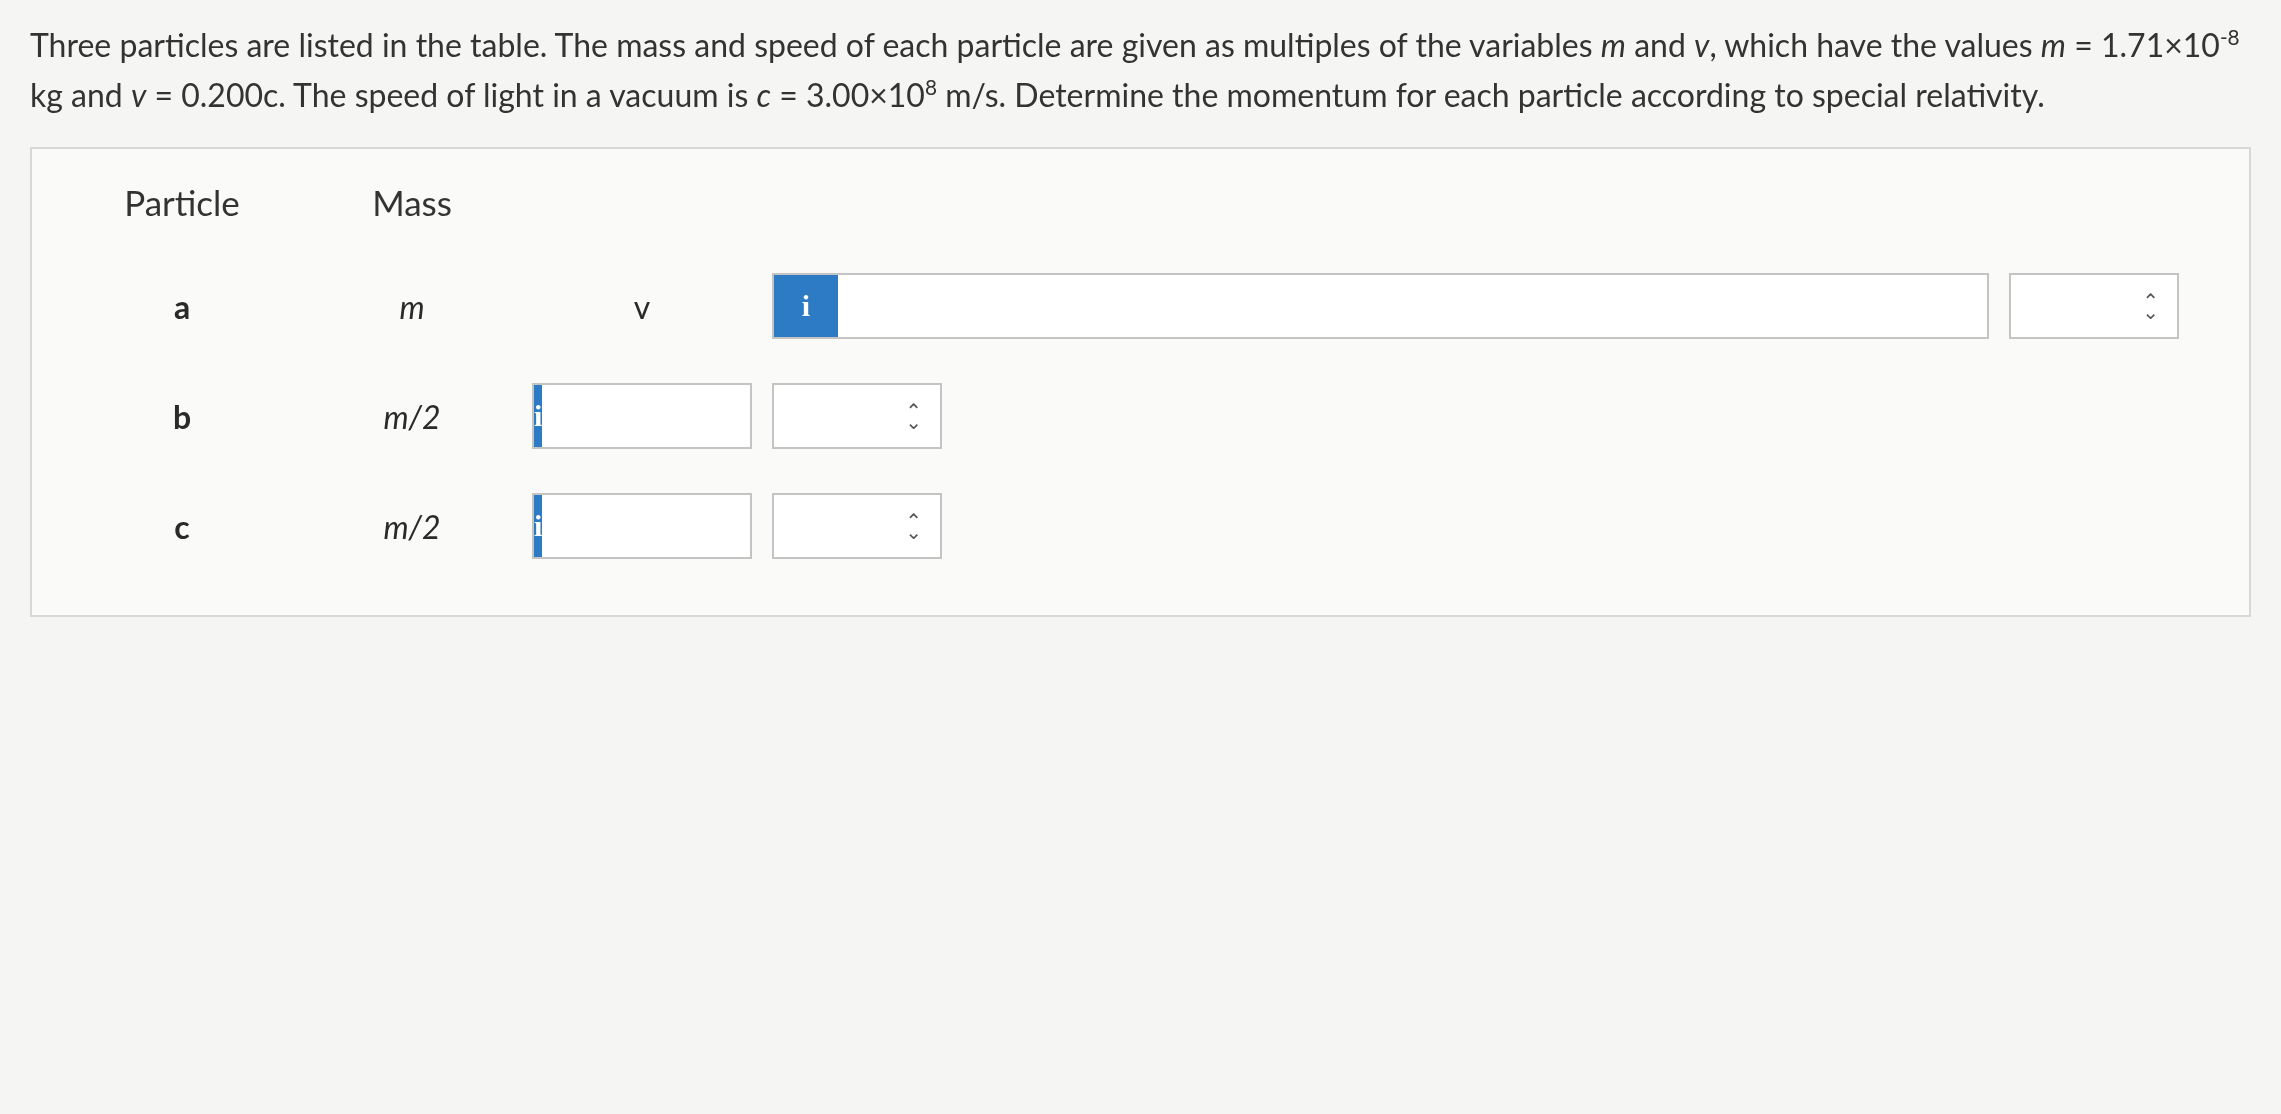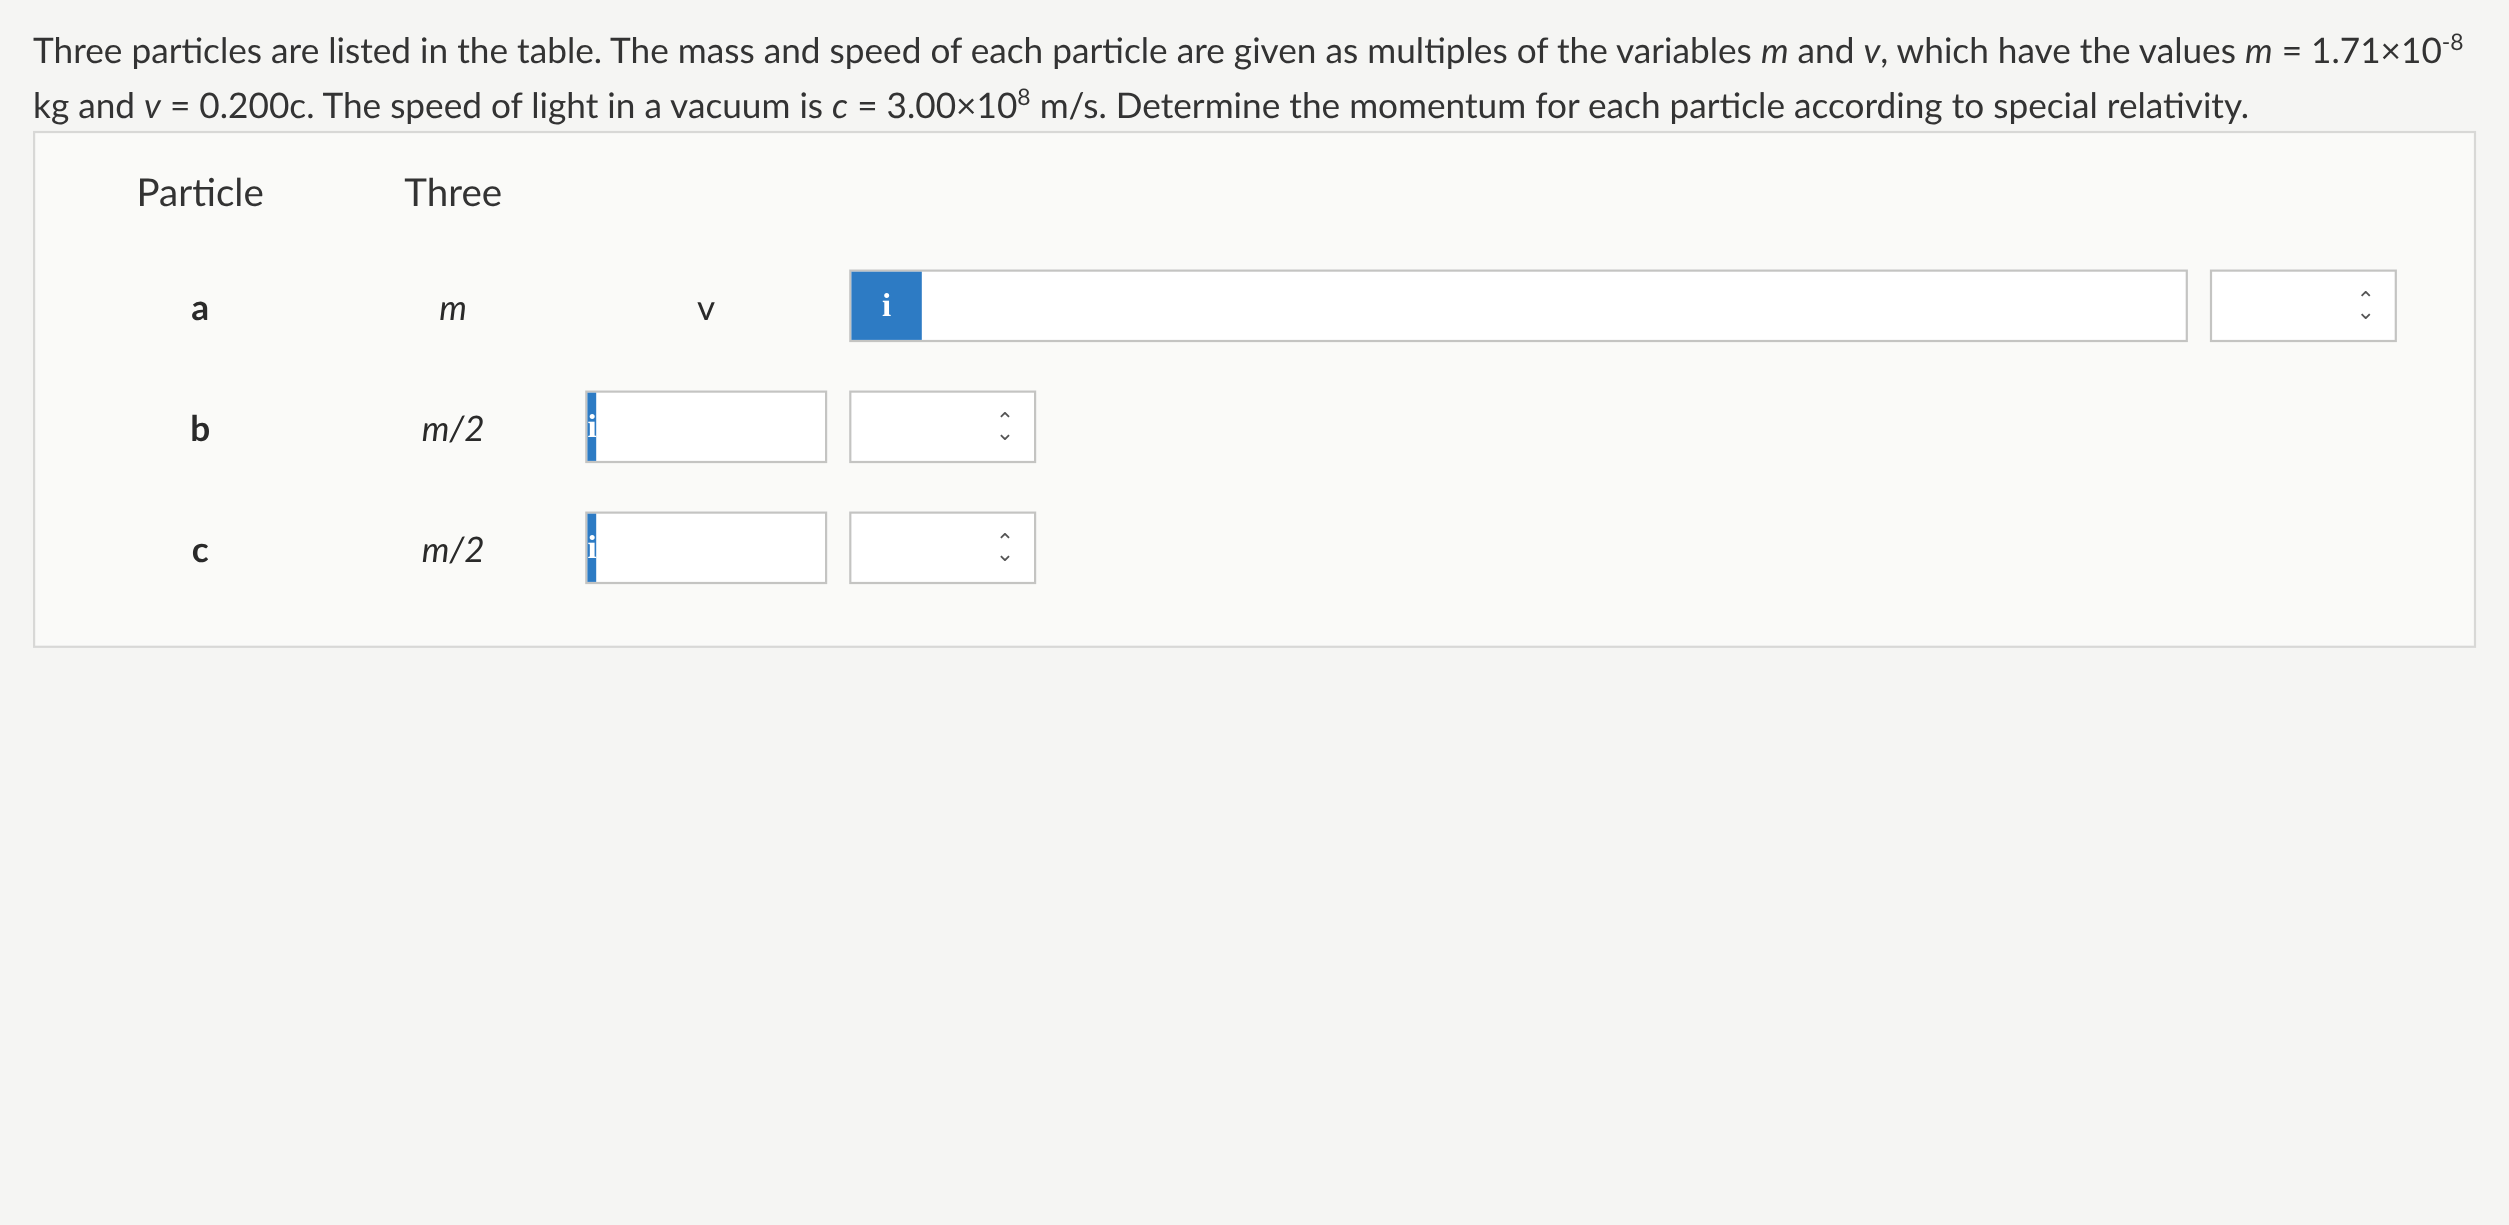--- a/index.html
+++ b/index.html
@@ -5,20 +5,21 @@
   * { box-sizing: border-box; margin: 0; padding: 0; }
   body {
     font-family: "Lato", "Helvetica Neue", Arial, sans-serif;
     background: #f5f5f3;
     color: #2a2a2a;
     padding: 20px 30px;
     font-size: 32px;
     line-height: 1.55;
   }
   .question-text {
+    margin-bottom: 28px;
     color: #333;
   }
   .question-text sup { font-size: 0.65em; }
   .question-text em { font-style: italic; }
   .table-container {
     border: 2px solid #d8d8d6;
     background: #fafaf8;
     padding: 26px 40px 56px 40px;
     width: 100%;
   }
@@ -95,21 +96,21 @@
 <body>
 
 <div class="question-text">
   <span>Three particles are listed in the table. The mass and speed of each particle are given as multiples of the variables </span><em>m</em><span> and </span><em>v</em><span>, which have the values </span><em>m</em><span> = 1.71×10</span><sup>-8</sup><span> kg and </span><em>v</em><span> = 0.200c. The speed of light in a vacuum is </span><em>c</em><span> = 3.00×10</span><sup>8</sup><span> m/s. Determine the momentum for each particle according to special relativity.</span>
 </div>
 
 <div class="table-container">
 
   <div class="header-row">
     <div class="hdr col-particle">Particle</div>
-    <div class="hdr col-speed">Three</div>
+    <div class="hdr col-speed">Mass</div>
     <div></div>
   </div>
 
   <div class="data-row">
     <div class="cell-label bold col-particle">a</div>
     <div class="cell-label italic col-mass">m</div>
     <div class="cell-label col-speed">v</div>
     <div class="momentum-input-wrap">
       <div class="info-btn">i</div>
       <input class="momentum-field" type="text" value="" style="">

